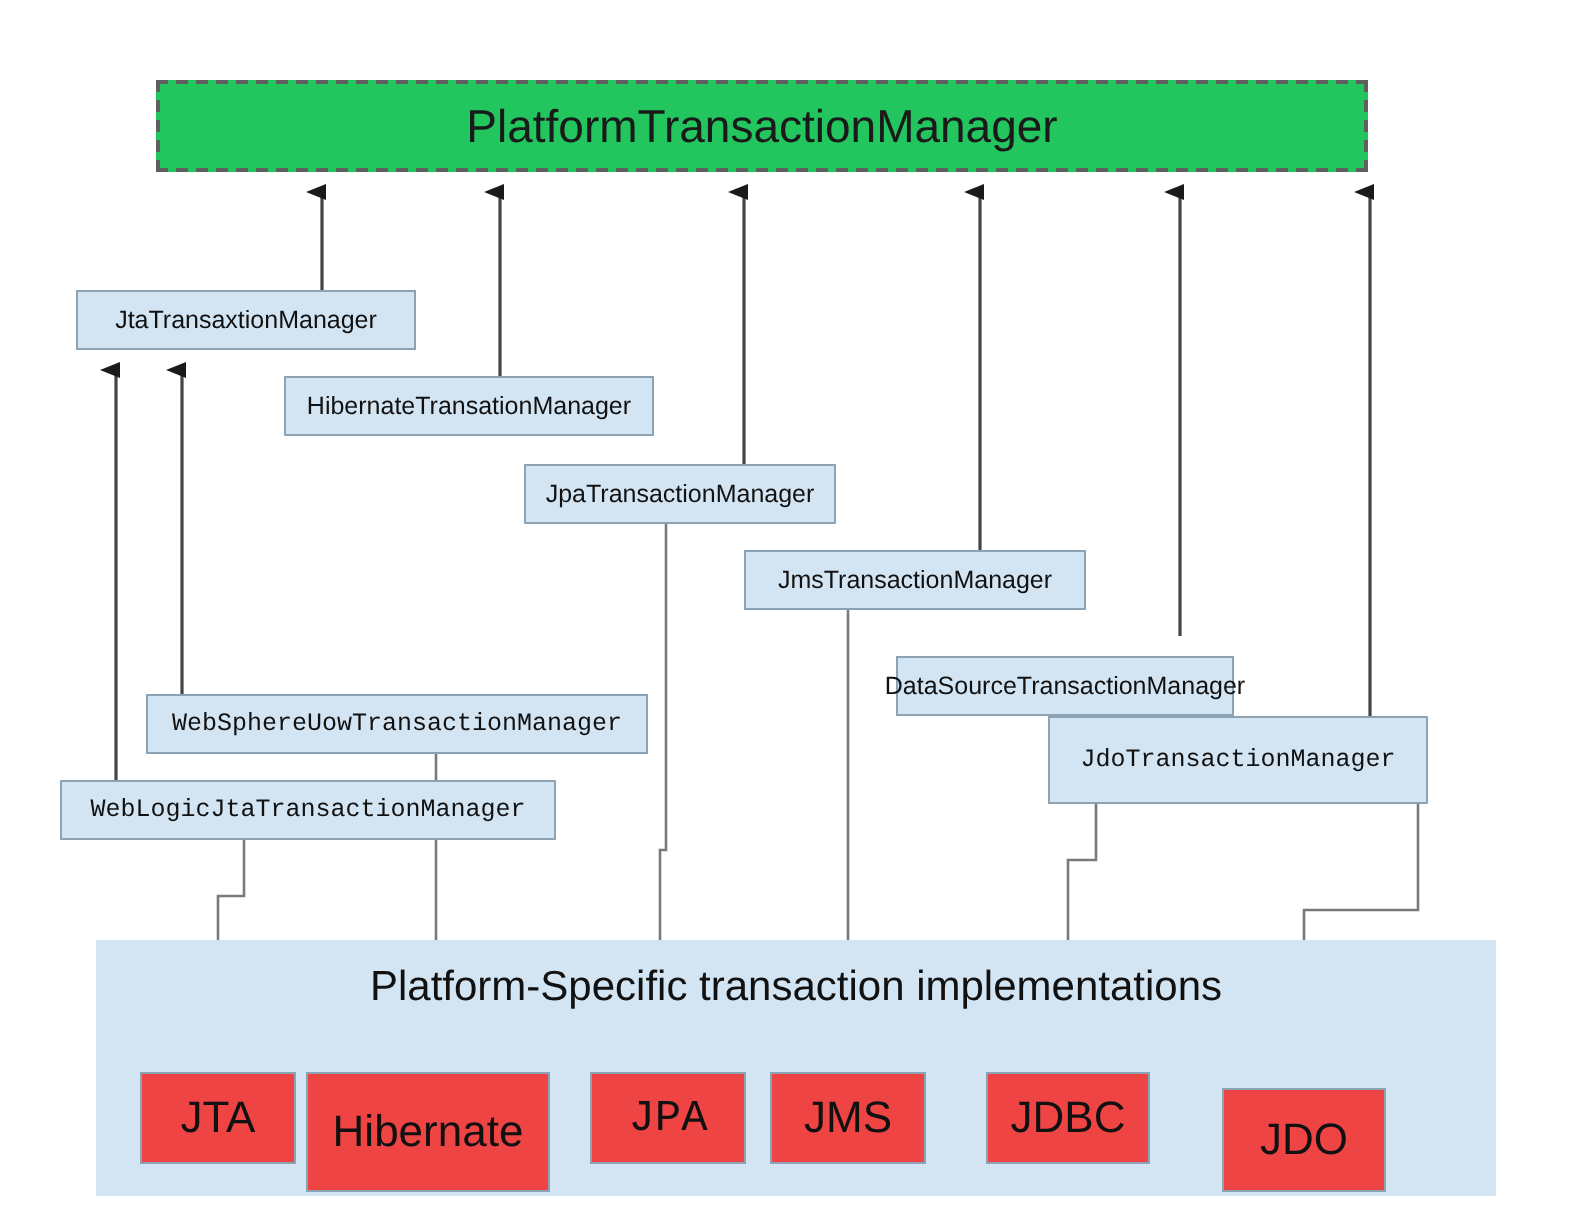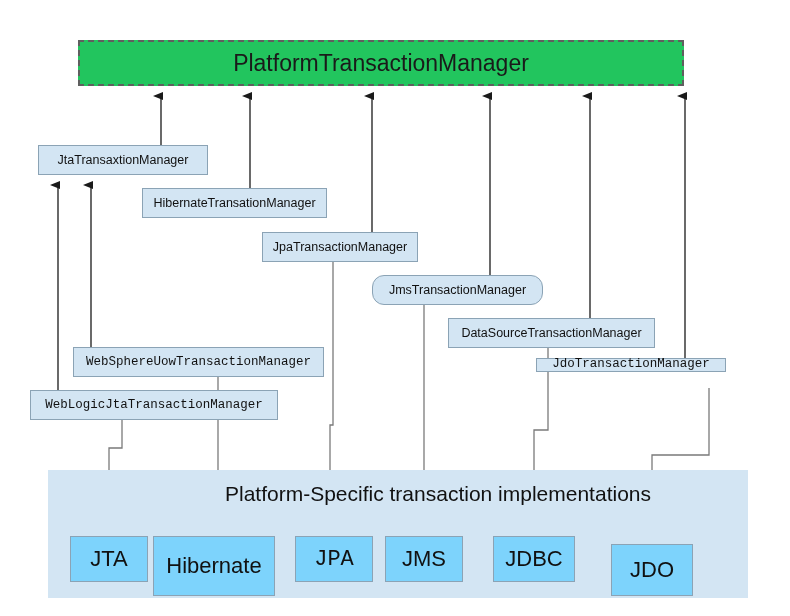--- a/index.html
+++ b/index.html
@@ -42,25 +42,24 @@
   
   #band{
     position:absolute;left:48px;top:470px;width:700px;height:128px;
     background:#d3e5f3;
     z-index:1;
   }
   #band-label{
     position:absolute;left:48px;top:482px;width:700px;
     text-align:center;font-size:21px;color:#111;
     z-index:2;
-    padding-left:40px;
   }
   .plat{
     position:absolute;box-sizing:border-box;
-    background:#7dd3fc;border:1px solid #8ba3b5;
+    background:#ef4444;border:1px solid #8ba3b5;
     display:flex;align-items:center;justify-content:center;
     font-size:22px;color:#111;white-space:nowrap;
     z-index:3;
   }
 </style>
 </head>
 <body>
 
 <div id="canvas">
 
@@ -101,29 +100,29 @@
   </div>
 
   <div class="node sans" style="left:262px;top:232px;width:156px;height:30px;">
     <span>JpaTransactionManager</span>
   </div>
 
   <div class="node sans" style="left:142px;top:188px;width:185px;height:30px;">
     <span>HibernateTransationManager</span>
   </div>
 
-  <div class="node sans" style="left:372px;top:275px;width:171px;height:30px;border-radius:12px;">
+  <div class="node sans" style="left:372px;top:275px;width:171px;height:30px;">
     <span>JmsTransactionManager</span>
   </div>
 
-  <div class="node sans" style="left:448px;top:318px;width:207px;height:30px;">
+  <div class="node sans" style="left:448px;top:328px;width:169px;height:30px;">
     <span>DataSourceTransactionManager</span>
   </div>
 
-  <div class="node mono" style="left:536px;top:358px;width:190px;height:14px;align-items:flex-end;">
+  <div class="node mono" style="left:524px;top:358px;width:190px;height:44px;">
     <span>JdoTransactionManager</span>
   </div>
 
   <div class="node mono" style="left:73px;top:347px;width:251px;height:30px;">
     <span>WebSphereUowTransactionManager</span>
   </div>
 
   <div class="node mono" style="left:30px;top:390px;width:248px;height:30px;">
     <span>WebLogicJtaTransactionManager</span>
   </div>

